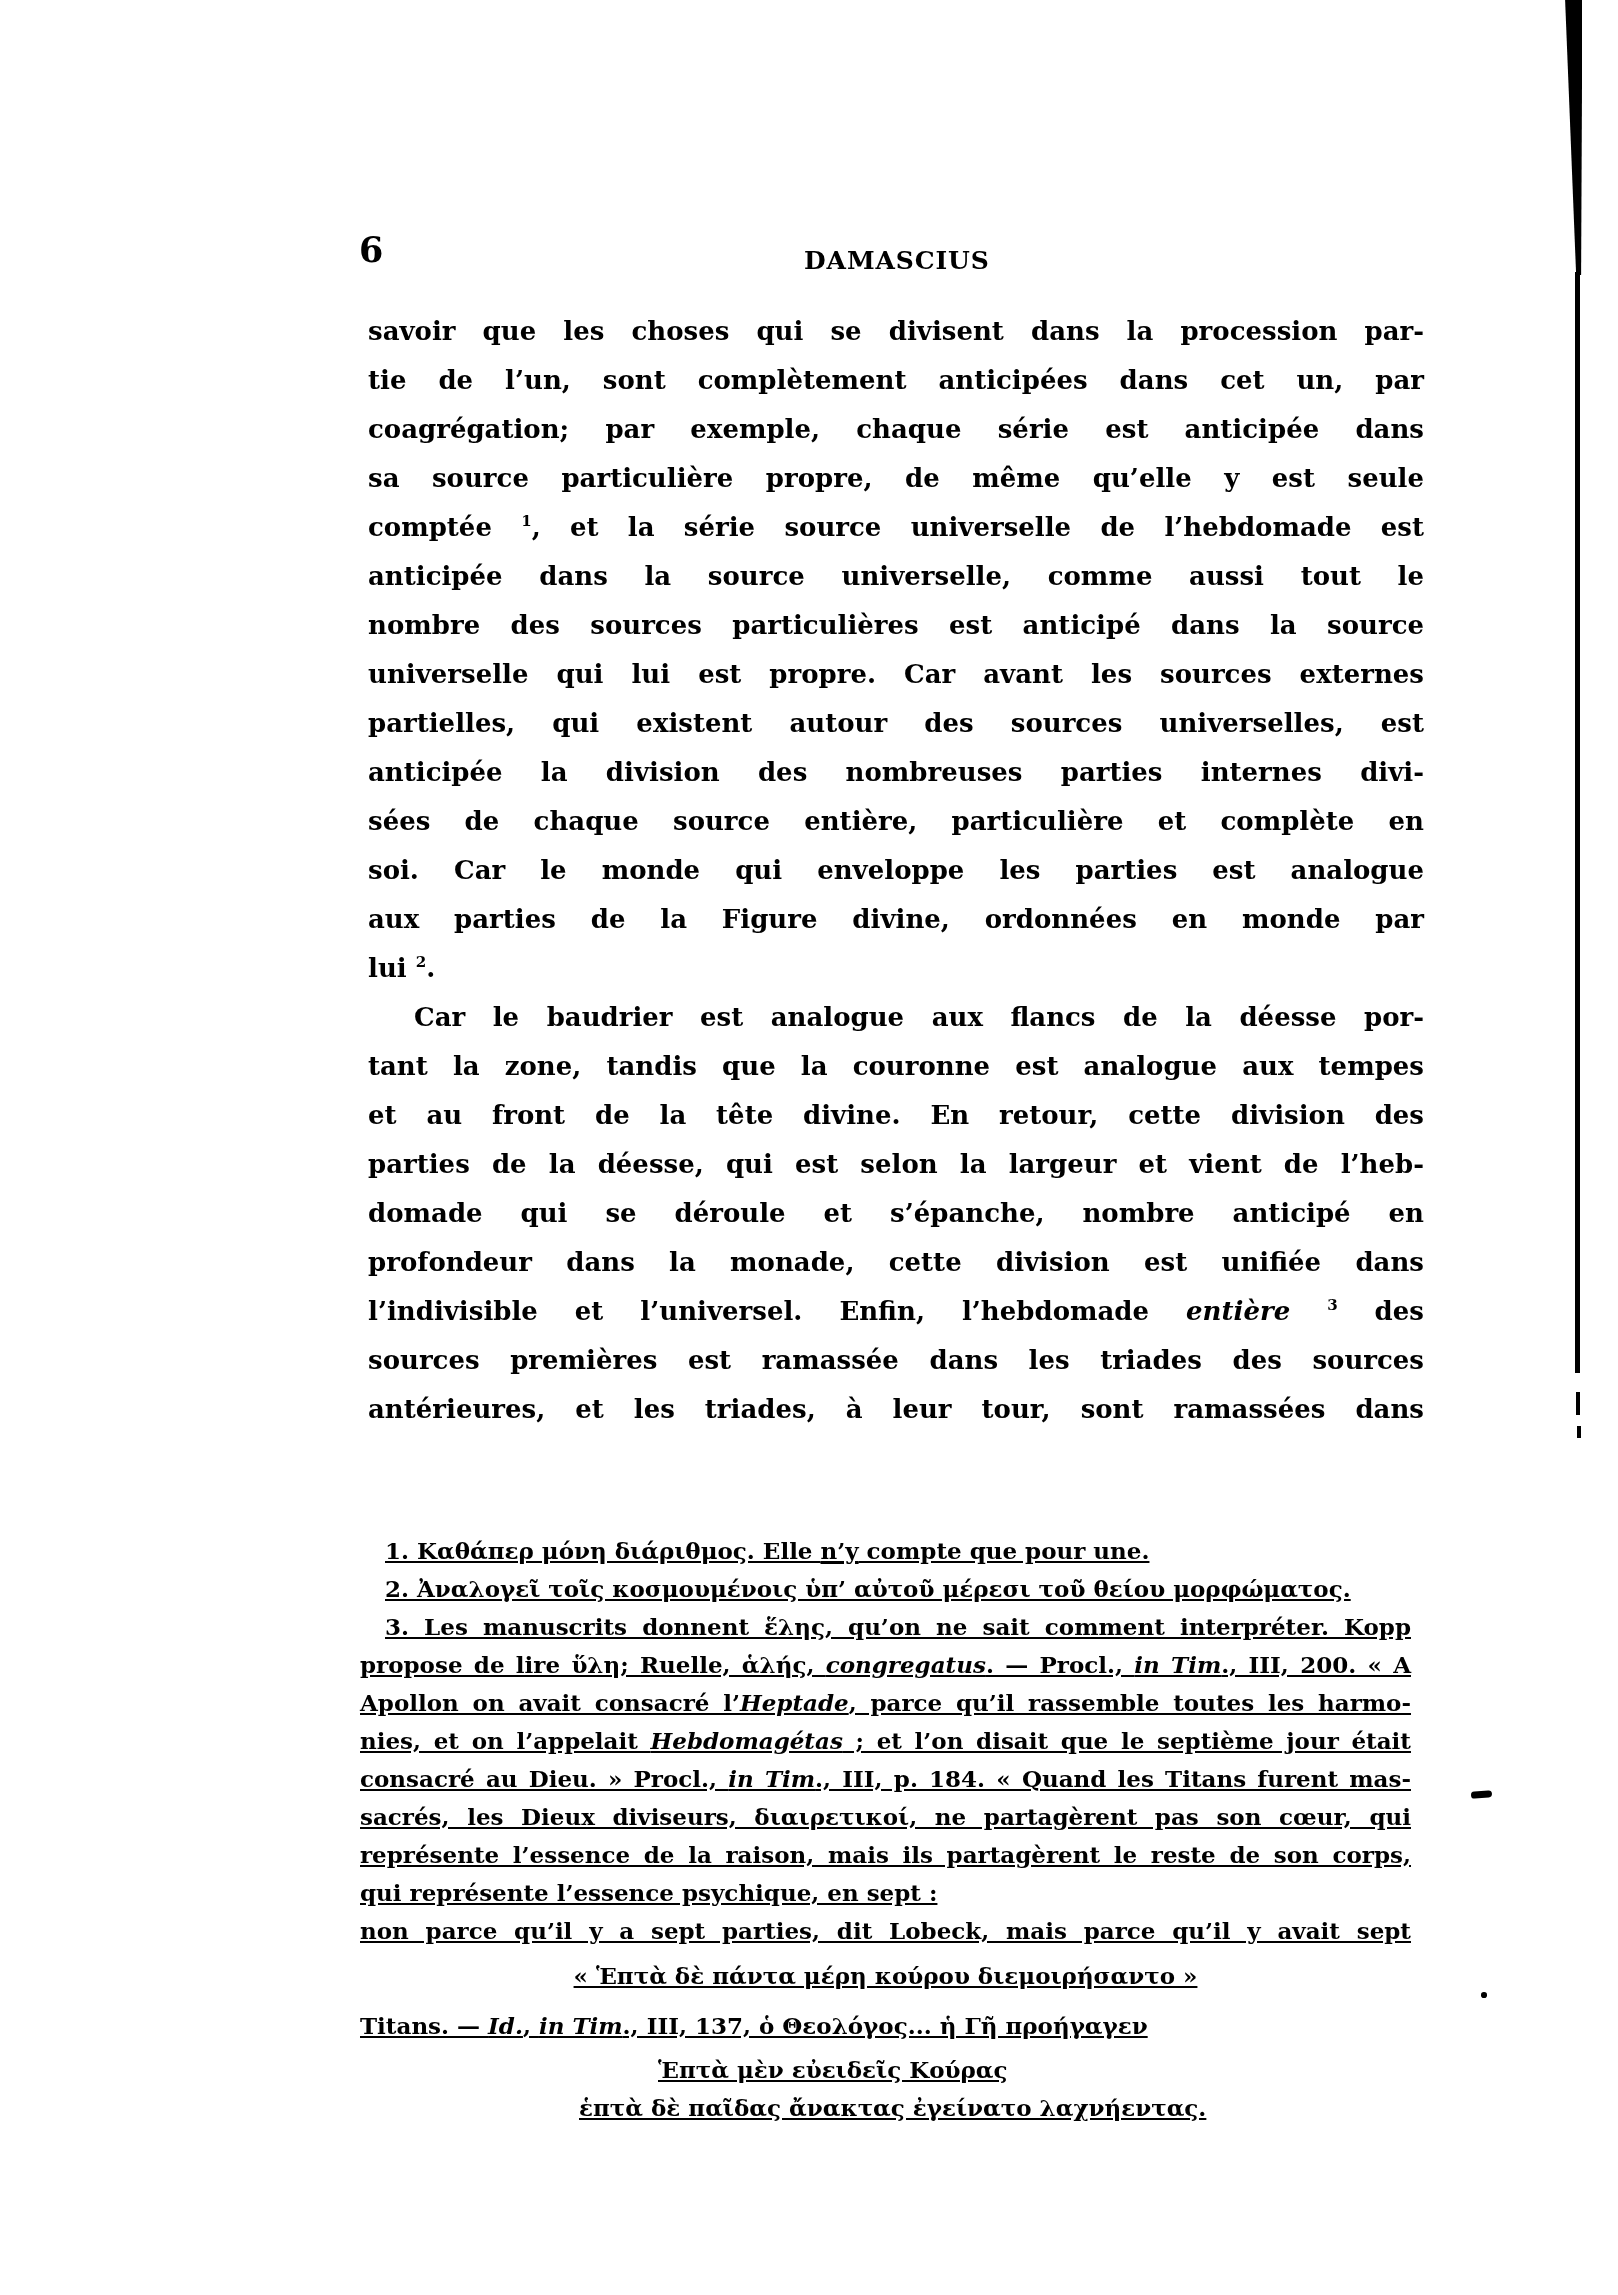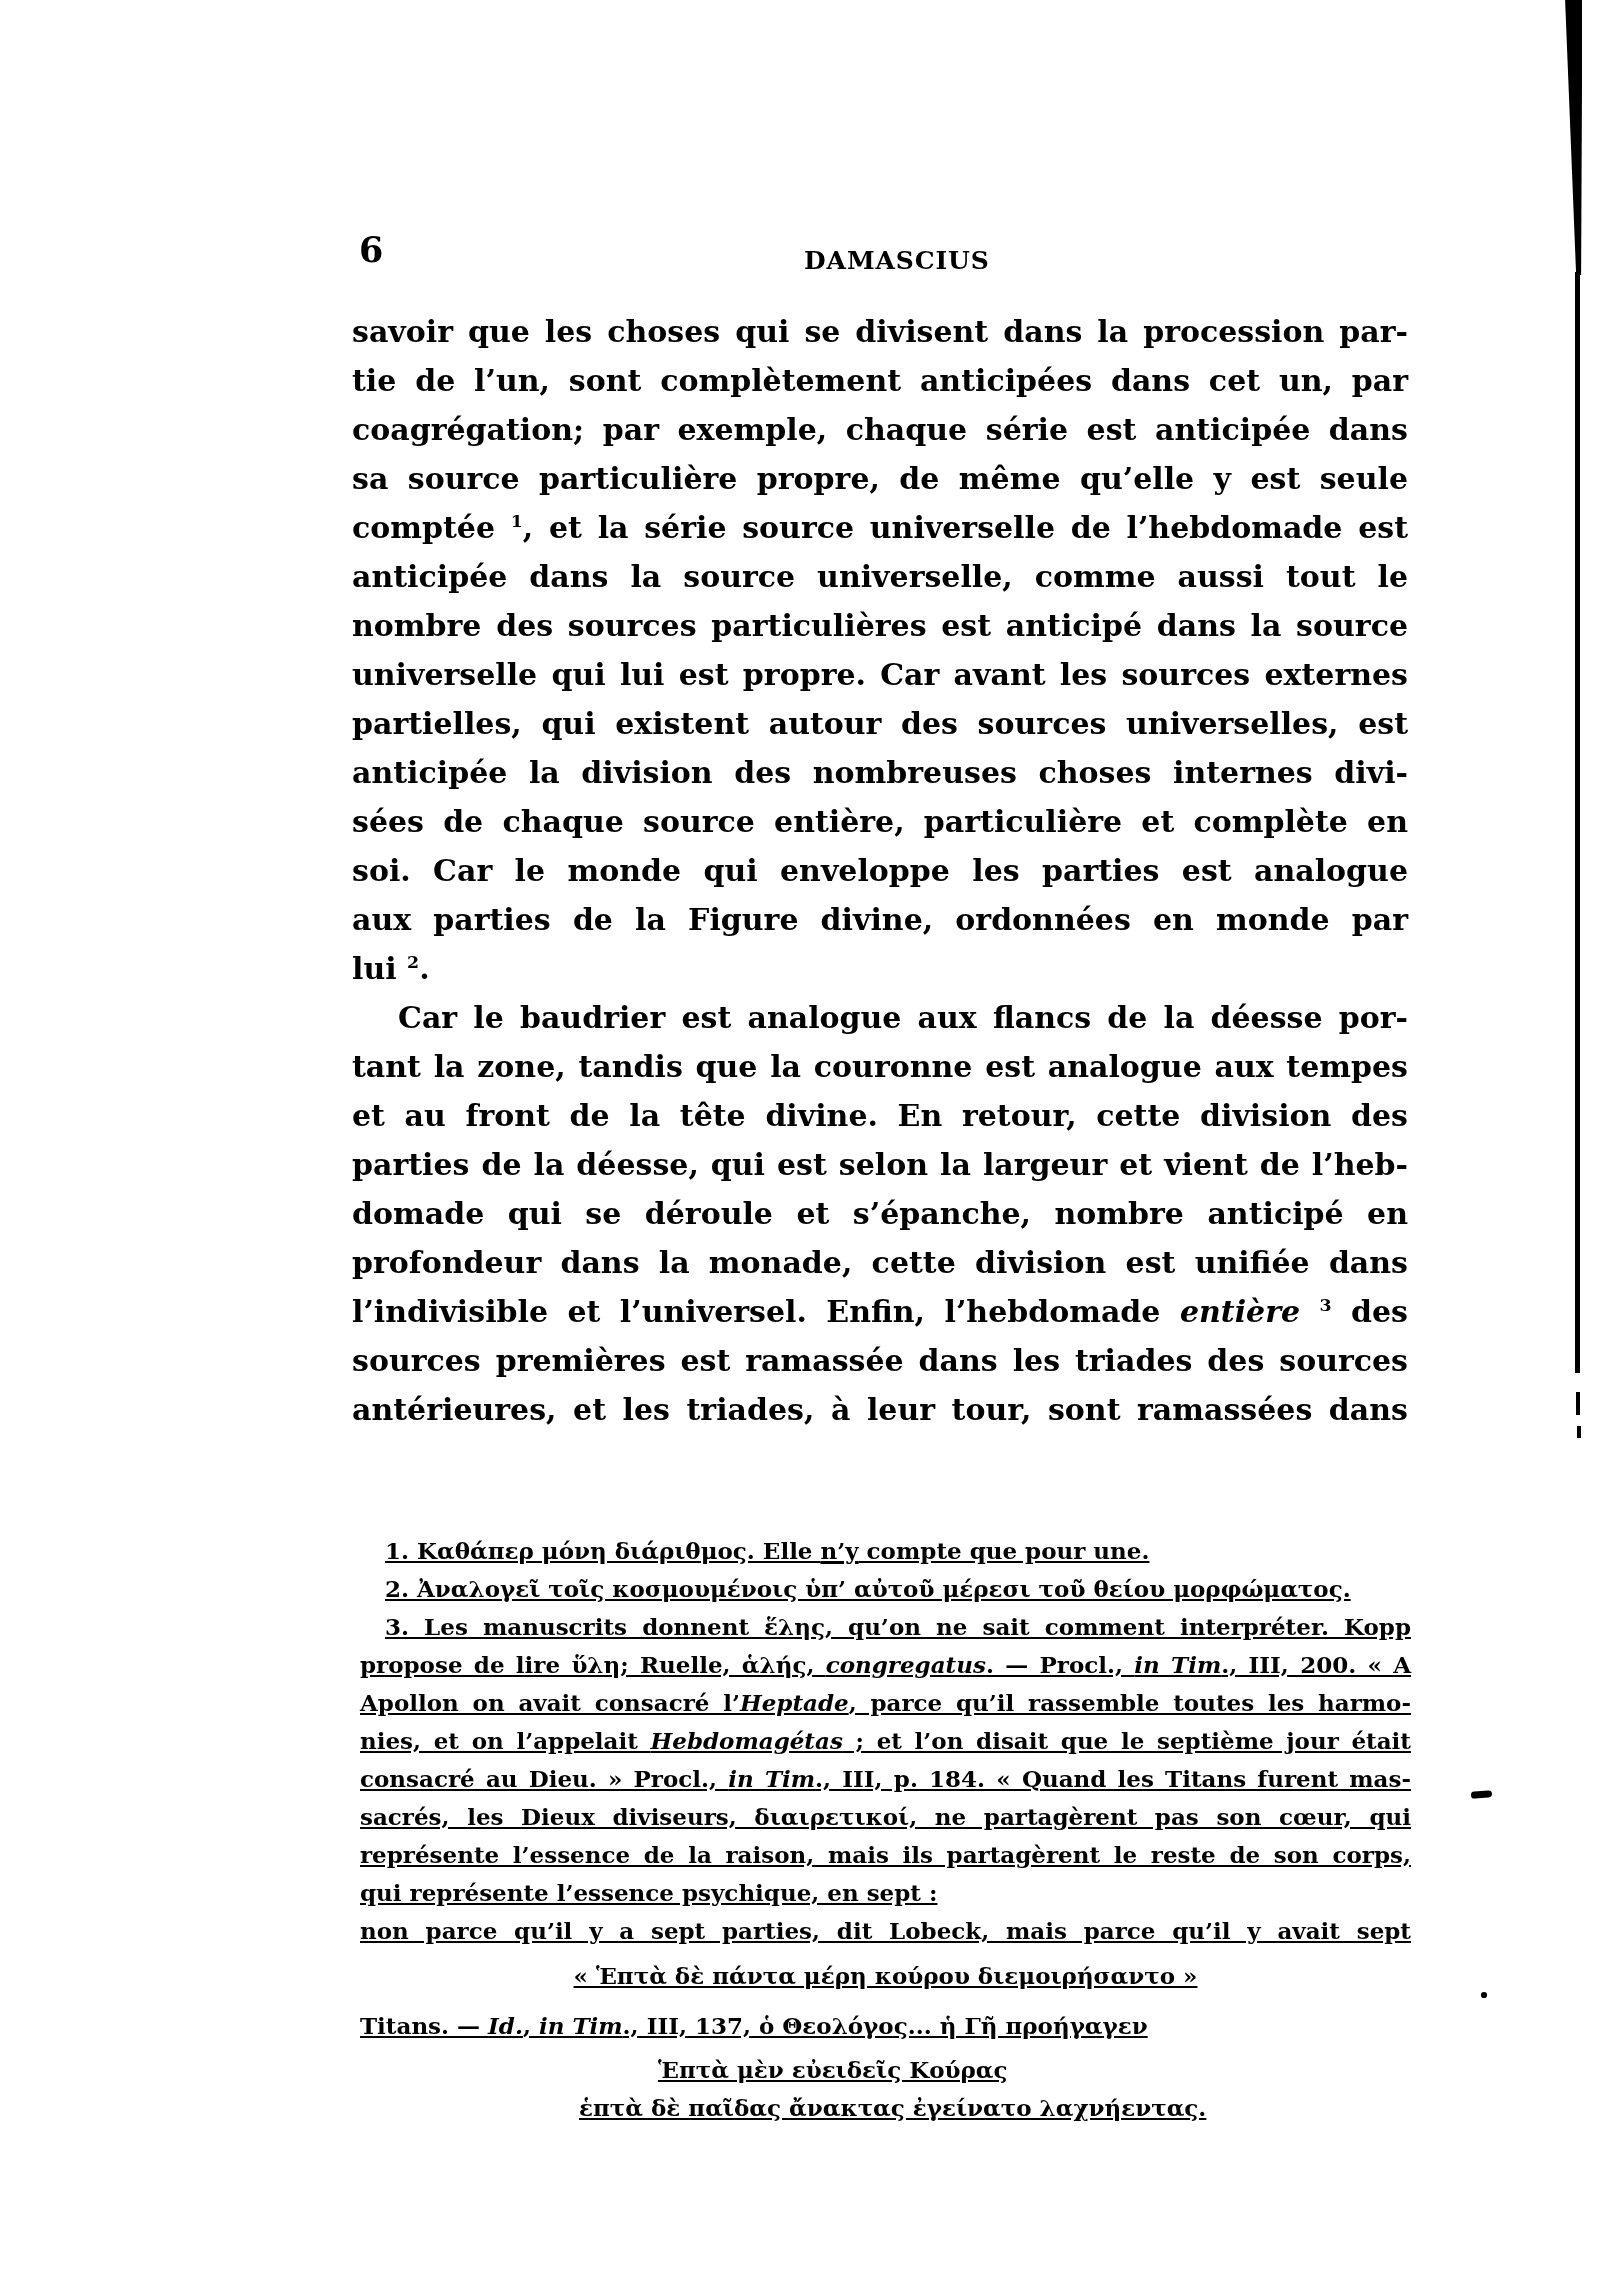--- a/index.html
+++ b/index.html
@@ -16,22 +16,22 @@
   .page-number{
     position:absolute;left:359px;top:232px;
     font-size:35px;line-height:1;
   }
   .running-title{
     position:absolute;left:804px;top:248px;
     font-size:25px;line-height:1;letter-spacing:0.9px;
   }
   
   .body-block{
-    position:absolute;left:352px;top:307px;width:1056px;
-    font-size:30px;line-height:49px;
+    position:absolute;left:368px;top:307px;width:1056px;
+    font-size:26px;line-height:49px;
   }
   .body-block .line{white-space:normal;}
   .line.j{text-align:justify;text-align-last:justify;}
   .line.l{text-align:right;text-align-last:left;}
   .line.ind{text-indent:46px;}
   
   .footnotes-block{
     position:absolute;left:360px;top:1532px;width:1051px;
     font-size:23px;line-height:38px;text-decoration:underline;
   }
@@ -69,21 +69,21 @@
   <div class="body-block">
       <div class="line j"><span>savoir que les choses qui se divisent dans la procession par-</span></div>
       <div class="line j"><span>tie de l’un, sont complètement anticipées dans cet un, par</span></div>
       <div class="line j"><span>coagrégation; par exemple, chaque série est anticipée dans</span></div>
       <div class="line j"><span>sa source particulière propre, de même qu’elle y est seule</span></div>
       <div class="line j"><span>comptée </span><sup>1</sup><span>, et la série source universelle de l’hebdomade est</span></div>
       <div class="line j"><span>anticipée dans la source universelle, comme aussi tout le</span></div>
       <div class="line j"><span>nombre des sources particulières est anticipé dans la source</span></div>
       <div class="line j"><span>universelle qui lui est propre. Car avant les sources externes</span></div>
       <div class="line j"><span>partielles, qui existent autour des sources universelles, est</span></div>
-      <div class="line j"><span>anticipée la division des nombreuses choses internes divi-</span></div>
+      <div class="line j"><span>anticipée la division des nombreuses parties internes divi-</span></div>
       <div class="line j"><span>sées de chaque source entière, particulière et complète en</span></div>
       <div class="line j"><span>soi. Car le monde qui enveloppe les parties est analogue</span></div>
       <div class="line j"><span>aux parties de la Figure divine, ordonnées en monde par</span></div>
       <div class="line l"><span>lui </span><sup>2</sup><span>.</span></div>
       <div class="line j ind"><span>Car le baudrier est analogue aux flancs de la déesse por-</span></div>
       <div class="line j"><span>tant la zone, tandis que la couronne est analogue aux tempes</span></div>
       <div class="line j"><span>et au front de la tête divine. En retour, cette division des</span></div>
       <div class="line j"><span>parties de la déesse, qui est selon la largeur et vient de l’heb-</span></div>
       <div class="line j"><span>domade qui se déroule et s’épanche, nombre anticipé en</span></div>
       <div class="line j"><span>profondeur dans la monade, cette division est unifiée dans</span></div>

